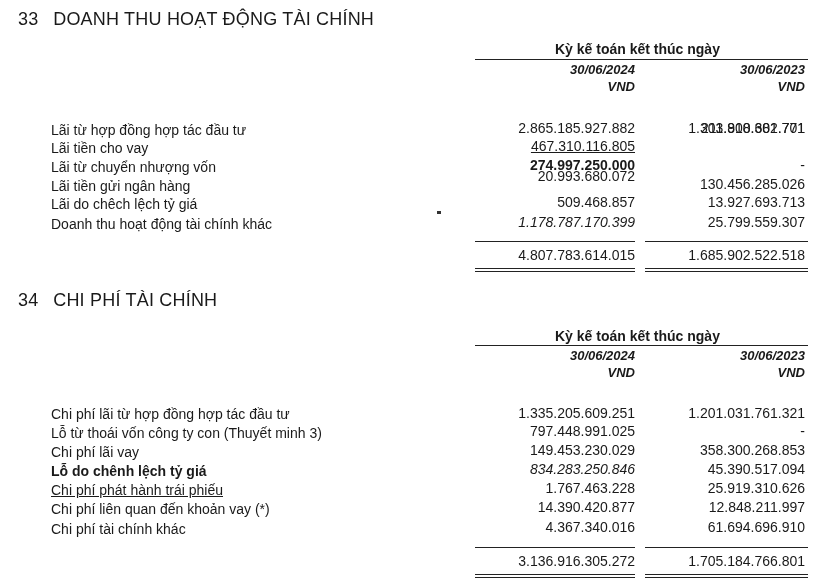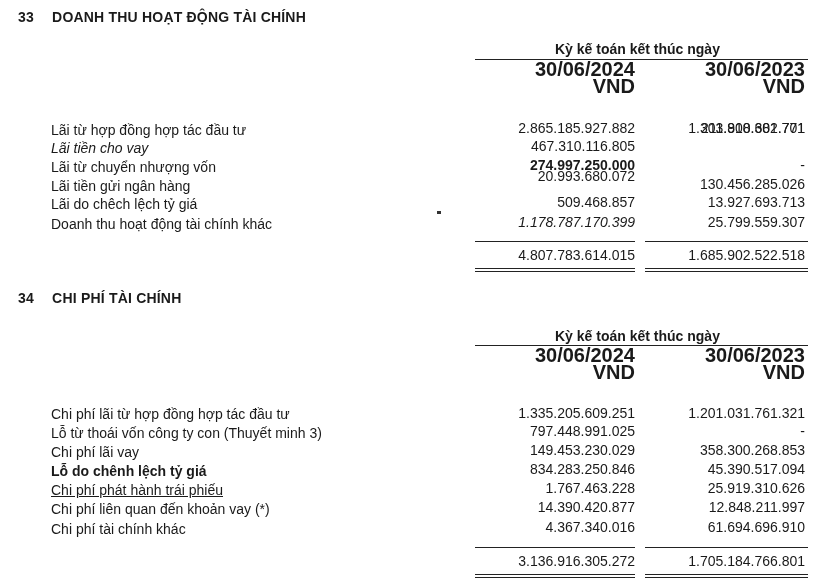--- a/index.html
+++ b/index.html
@@ -11,22 +11,22 @@
       width: 828px;
       height: 585px;
       position: relative;
       overflow: hidden;
       font-family: "Liberation Sans", sans-serif;
       color: #1a1a1a;
     }
     .section-title {
       position: absolute;
       left: 18px;
-      font-weight: bold;
-      font-size: 14px;
+      font-weight: normal;
+      font-size: 18px;
       letter-spacing: 0.2px;
     }
     .section-title .num {
       display: inline-block;
       width: 30px;
     }
     .period-header {
       position: absolute;
       left: 555px;
       width: 190px;
@@ -34,24 +34,25 @@
       font-weight: bold;
       white-space: nowrap;
     }
     .hline {
       position: absolute;
       height: 1px;
       background: #222;
     }
     .col-head {
       position: absolute;
-      font-size: 20px;
+      font-size: 13px;
       font-weight: bold;
       text-align: right;
       line-height: 17px;
+      font-style: italic;
     }
     .row-label {
       position: absolute;
       left: 51px;
       font-size: 14px;
       white-space: nowrap;
     }
     .val {
       position: absolute;
       font-size: 14px;
@@ -86,22 +87,22 @@
 </div>
 <div class="col-head" style="left:645px; width:160px; top:61px;">
   <div>30/06/2023</div>
   <div>VND</div>
 </div>
 
 <div class="row-label" style="top:122px;">Lãi từ hợp đồng hợp tác đầu tư</div>
 <div class="val c1" style="top:120px;">2.865.185.927.882</div>
 <div class="val c2" style="top:120px;">1.303.800.302.701</div>
 
-<div class="row-label" style="top:140px;font-style:italic;">Lãi tiền cho vay</div>
-<div class="val c1" style="top:138px;">467.310.116.805</div>
+<div class="row-label" style="top:140px;">Lãi tiền cho vay</div>
+<div class="val c1" style="top:138px;text-decoration:underline;">467.310.116.805</div>
 <div class="val c2" style="top:120px;">211.918.681.771</div>
 
 <div class="row-label" style="top:159px;">Lãi từ chuyển nhượng vốn</div>
 <div class="val c1" style="top:157px;font-weight:bold;">274.997.250.000</div>
 <div class="val c2" style="top:157px;">-</div>
 
 <div class="row-label" style="top:178px;">Lãi tiền gửi ngân hàng</div>
 <div class="val c1" style="top:168px;">20.993.680.072</div>
 <div class="val c2" style="top:176px;">130.456.285.026</div>
 
@@ -147,21 +148,21 @@
 
 <div class="row-label" style="top:425px;">Lỗ từ thoái vốn công ty con (Thuyết minh 3)</div>
 <div class="val c1" style="top:423px;">797.448.991.025</div>
 <div class="val c2" style="top:423px;">-</div>
 
 <div class="row-label" style="top:444px;">Chi phí lãi vay</div>
 <div class="val c1" style="top:442px;">149.453.230.029</div>
 <div class="val c2" style="top:442px;">358.300.268.853</div>
 
 <div class="row-label" style="top:463px;font-weight:bold;">Lỗ do chênh lệch tỷ giá</div>
-<div class="val c1" style="top:461px;">834.283.250.846</div>
+<div class="val c1" style="top:461px;font-style:italic;">834.283.250.846</div>
 <div class="val c2" style="top:461px;">45.390.517.094</div>
 
 <div class="row-label" style="top:482px;text-decoration:underline;">Chi phí phát hành trái phiếu</div>
 <div class="val c1" style="top:480px;">1.767.463.228</div>
 <div class="val c2" style="top:480px;">25.919.310.626</div>
 
 <div class="row-label" style="top:501px;">Chi phí liên quan đến khoản vay (*)</div>
 <div class="val c1" style="top:499px;">14.390.420.877</div>
 <div class="val c2" style="top:499px;">12.848.211.997</div>
 

